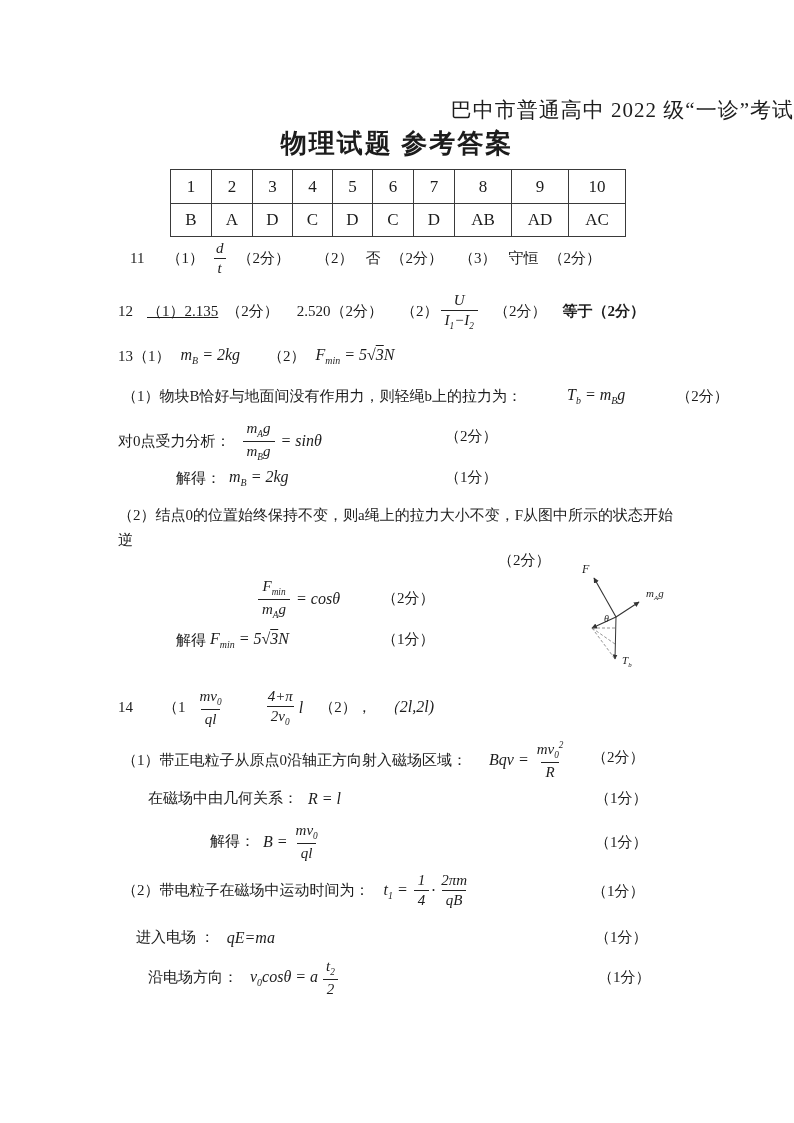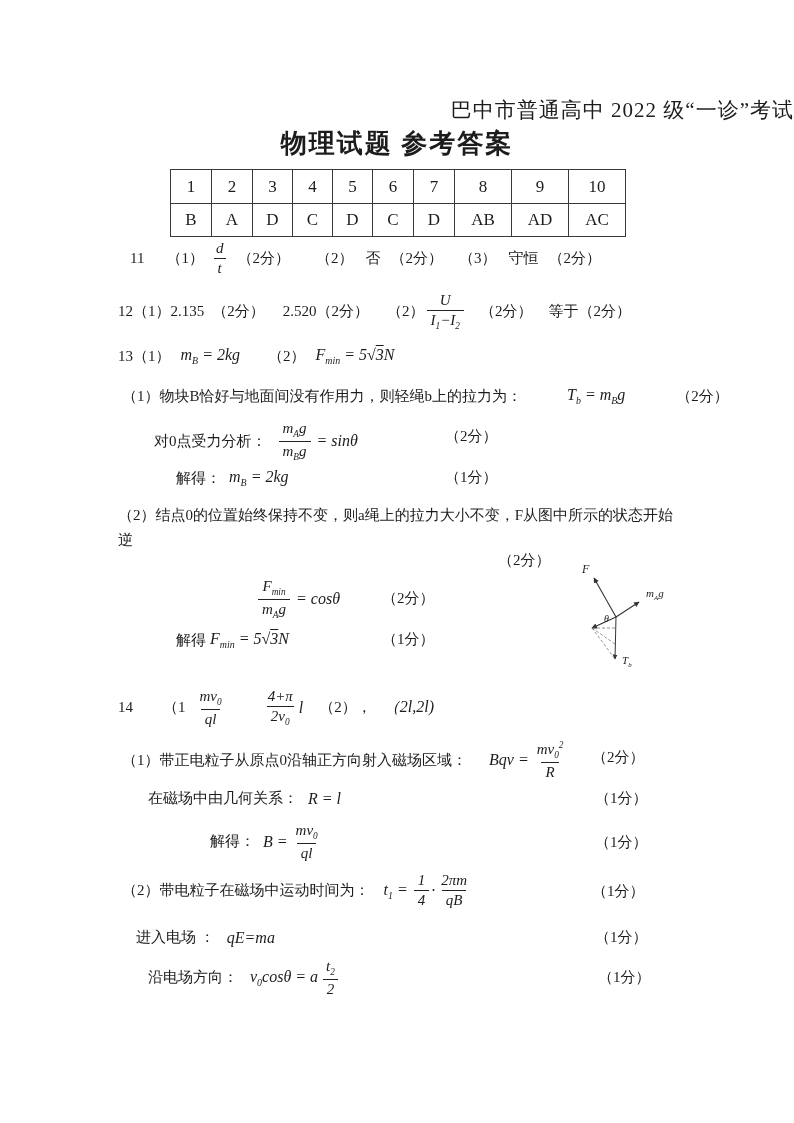--- a/index.html
+++ b/index.html
@@ -96,46 +96,46 @@
     <span style="margin-left:26px;">（2）</span>
     <span style="margin-left:12px;">否</span>
     <span style="margin-left:10px;">（2分）</span>
     <span style="margin-left:16px;">（3）</span>
     <span style="margin-left:12px;">守恒</span>
     <span style="margin-left:10px;">（2分）</span>
   </div>
 
   <div class="line" style="left:118px; top:292px;">
     <span>12</span>
-    <span style="">（1）2.135</span>
+    <span style="margin-left:14px;text-decoration:underline;">（1）2.135</span>
     <span style="margin-left:8px;">（2分）</span>
     <span style="margin-left:18px;">2.520（2分）</span>
     <span style="margin-left:18px;">（2）</span>
     <span class="frac" style="margin-left:2px;">
       <span class="fn">U</span>
       <span class="fdn">I<sub>1</sub>−I<sub>2</sub></span>
     </span>
     <span style="margin-left:16px;">（2分）</span>
-    <span style="margin-left:16px;">等于（2分）</span>
+    <span style="margin-left:16px;font-weight:bold;">等于（2分）</span>
   </div>
 
   <div class="line" style="left:118px; top:346px;">
     <span>13（1）</span>
     <span class="m" style="margin-left:10px;">m<sub>B</sub> = 2kg</span>
     <span style="margin-left:28px;">（2）</span>
     <span class="m" style="margin-left:10px;">F<sub>min</sub> = 5√<span class="ol">3</span>N</span>
   </div>
 
   <div class="line" style="left:122px; top:386px;gap:37px;">
     <span>（1）物块B恰好与地面间没有作用力，则轻绳b上的拉力为：</span>
     <span class="m" style="margin-left:8px;">T<sub>b</sub> = m<sub>B</sub>g</span>
     <span style="margin-left:14px;">（2分）</span>
   </div>
 
-  <div class="line" style="left:118px; top:420px;margin-left:36px;">
+  <div class="line" style="left:118px; top:420px;">
     <span>对0点受力分析：</span>
     <span class="frac" style="margin-left:12px;">
       <span class="fn">m<sub>A</sub>g</span>
       <span class="fdn">m<sub>B</sub>g</span>
     </span>
     <span class="m" style="margin-left:6px;">= sinθ</span>
   </div>
   <span class="score" style="left:445px; top:427px;">（2分）</span>
 
   <div class="line" style="left:176px; top:468px;">

